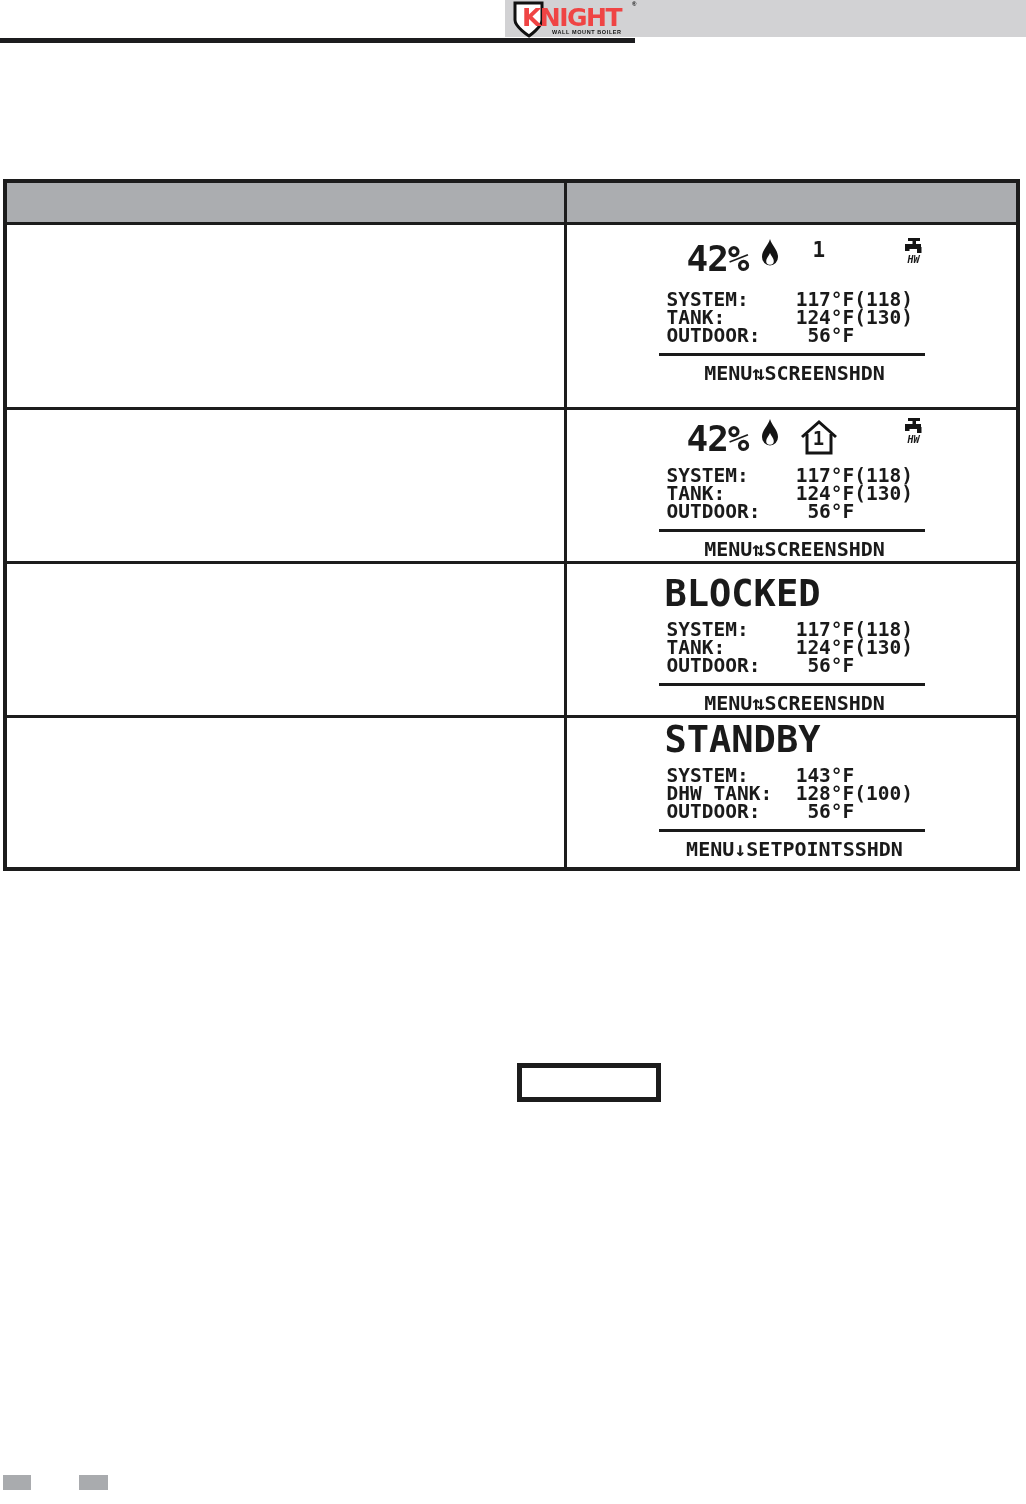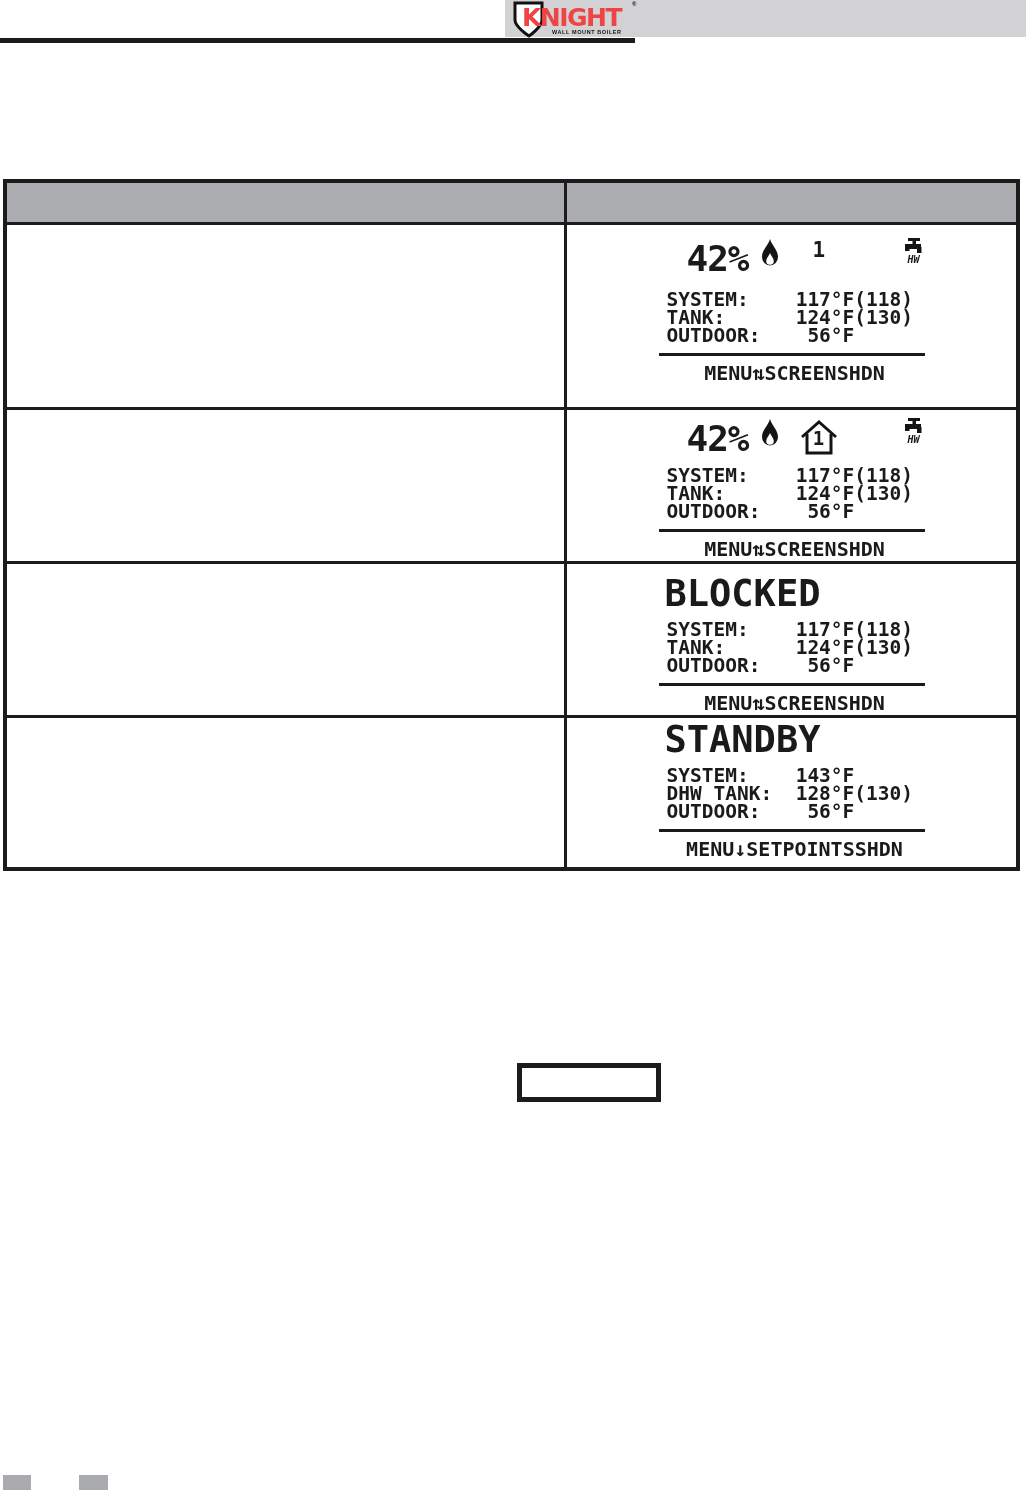--- a/index.html
+++ b/index.html
@@ -190,21 +190,21 @@
 
     <tr class="row-5">
       <td></td>
       <td>
         <div class="lcd">
           <div class="lcd-top title-line">
             <span class="lcd-title">STANDBY</span>
           </div>
           <div class="lcd-lines">
             <div class="lcd-line">SYSTEM:    143°F</div>
-            <div class="lcd-line">DHW TANK:  128°F(130)</div>
+            <div class="lcd-line">DHW TANK:  128°F(100)</div>
             <div class="lcd-line">OUTDOOR:    56°F</div>
           </div>
           <div class="lcd-rule"></div>
           <div class="softkeys">
             <span>MENU</span>
             <span>↓SETPOINTS</span>
             <span>SHDN</span>
           </div>
         </div>
       </td>

